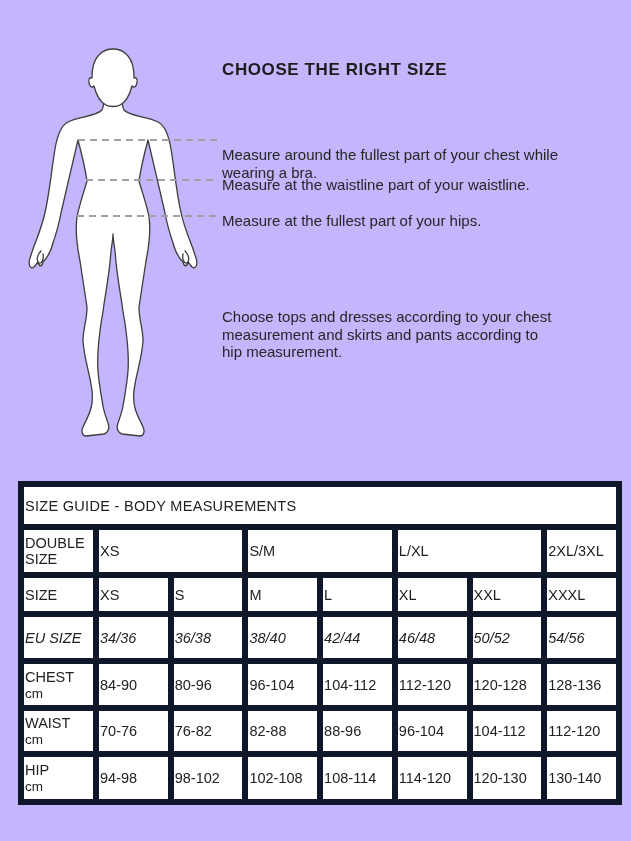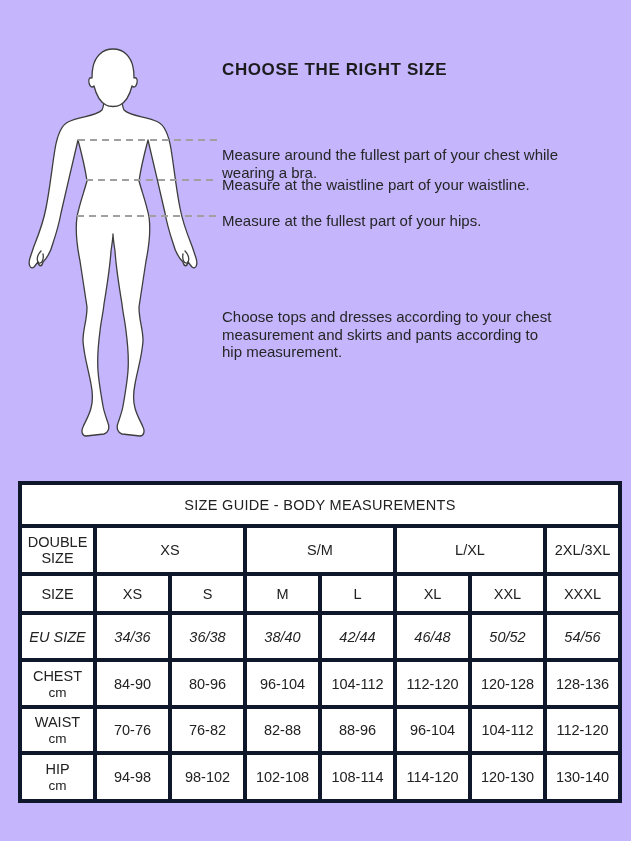--- a/index.html
+++ b/index.html
@@ -70,22 +70,22 @@
     position: absolute;
     left: 18px;
     top: 481px;
     width: 604px;
     border-collapse: collapse;
     table-layout: fixed;
     font-size: 14.5px;
     color: #222222;
   }
   .size-table td {
-    border: 4px solid #0f172a;
-    text-align: center;
+    border: 6px solid #0f172a;
+    text-align: left;
     vertical-align: middle;
     padding: 2px 1px;
     background: #ffffff;
   }
   .row-title td    { height: 43px; letter-spacing: 0.3px; }
   .row-double td   { height: 48px; }
   .row-size td     { height: 39px; margin-left: 43px; }
   .row-eu td       { height: 47px; font-style: italic; }
   .row-chest td    { height: 47px; margin-top: 20px; }
   .row-waist td    { height: 46px; }

